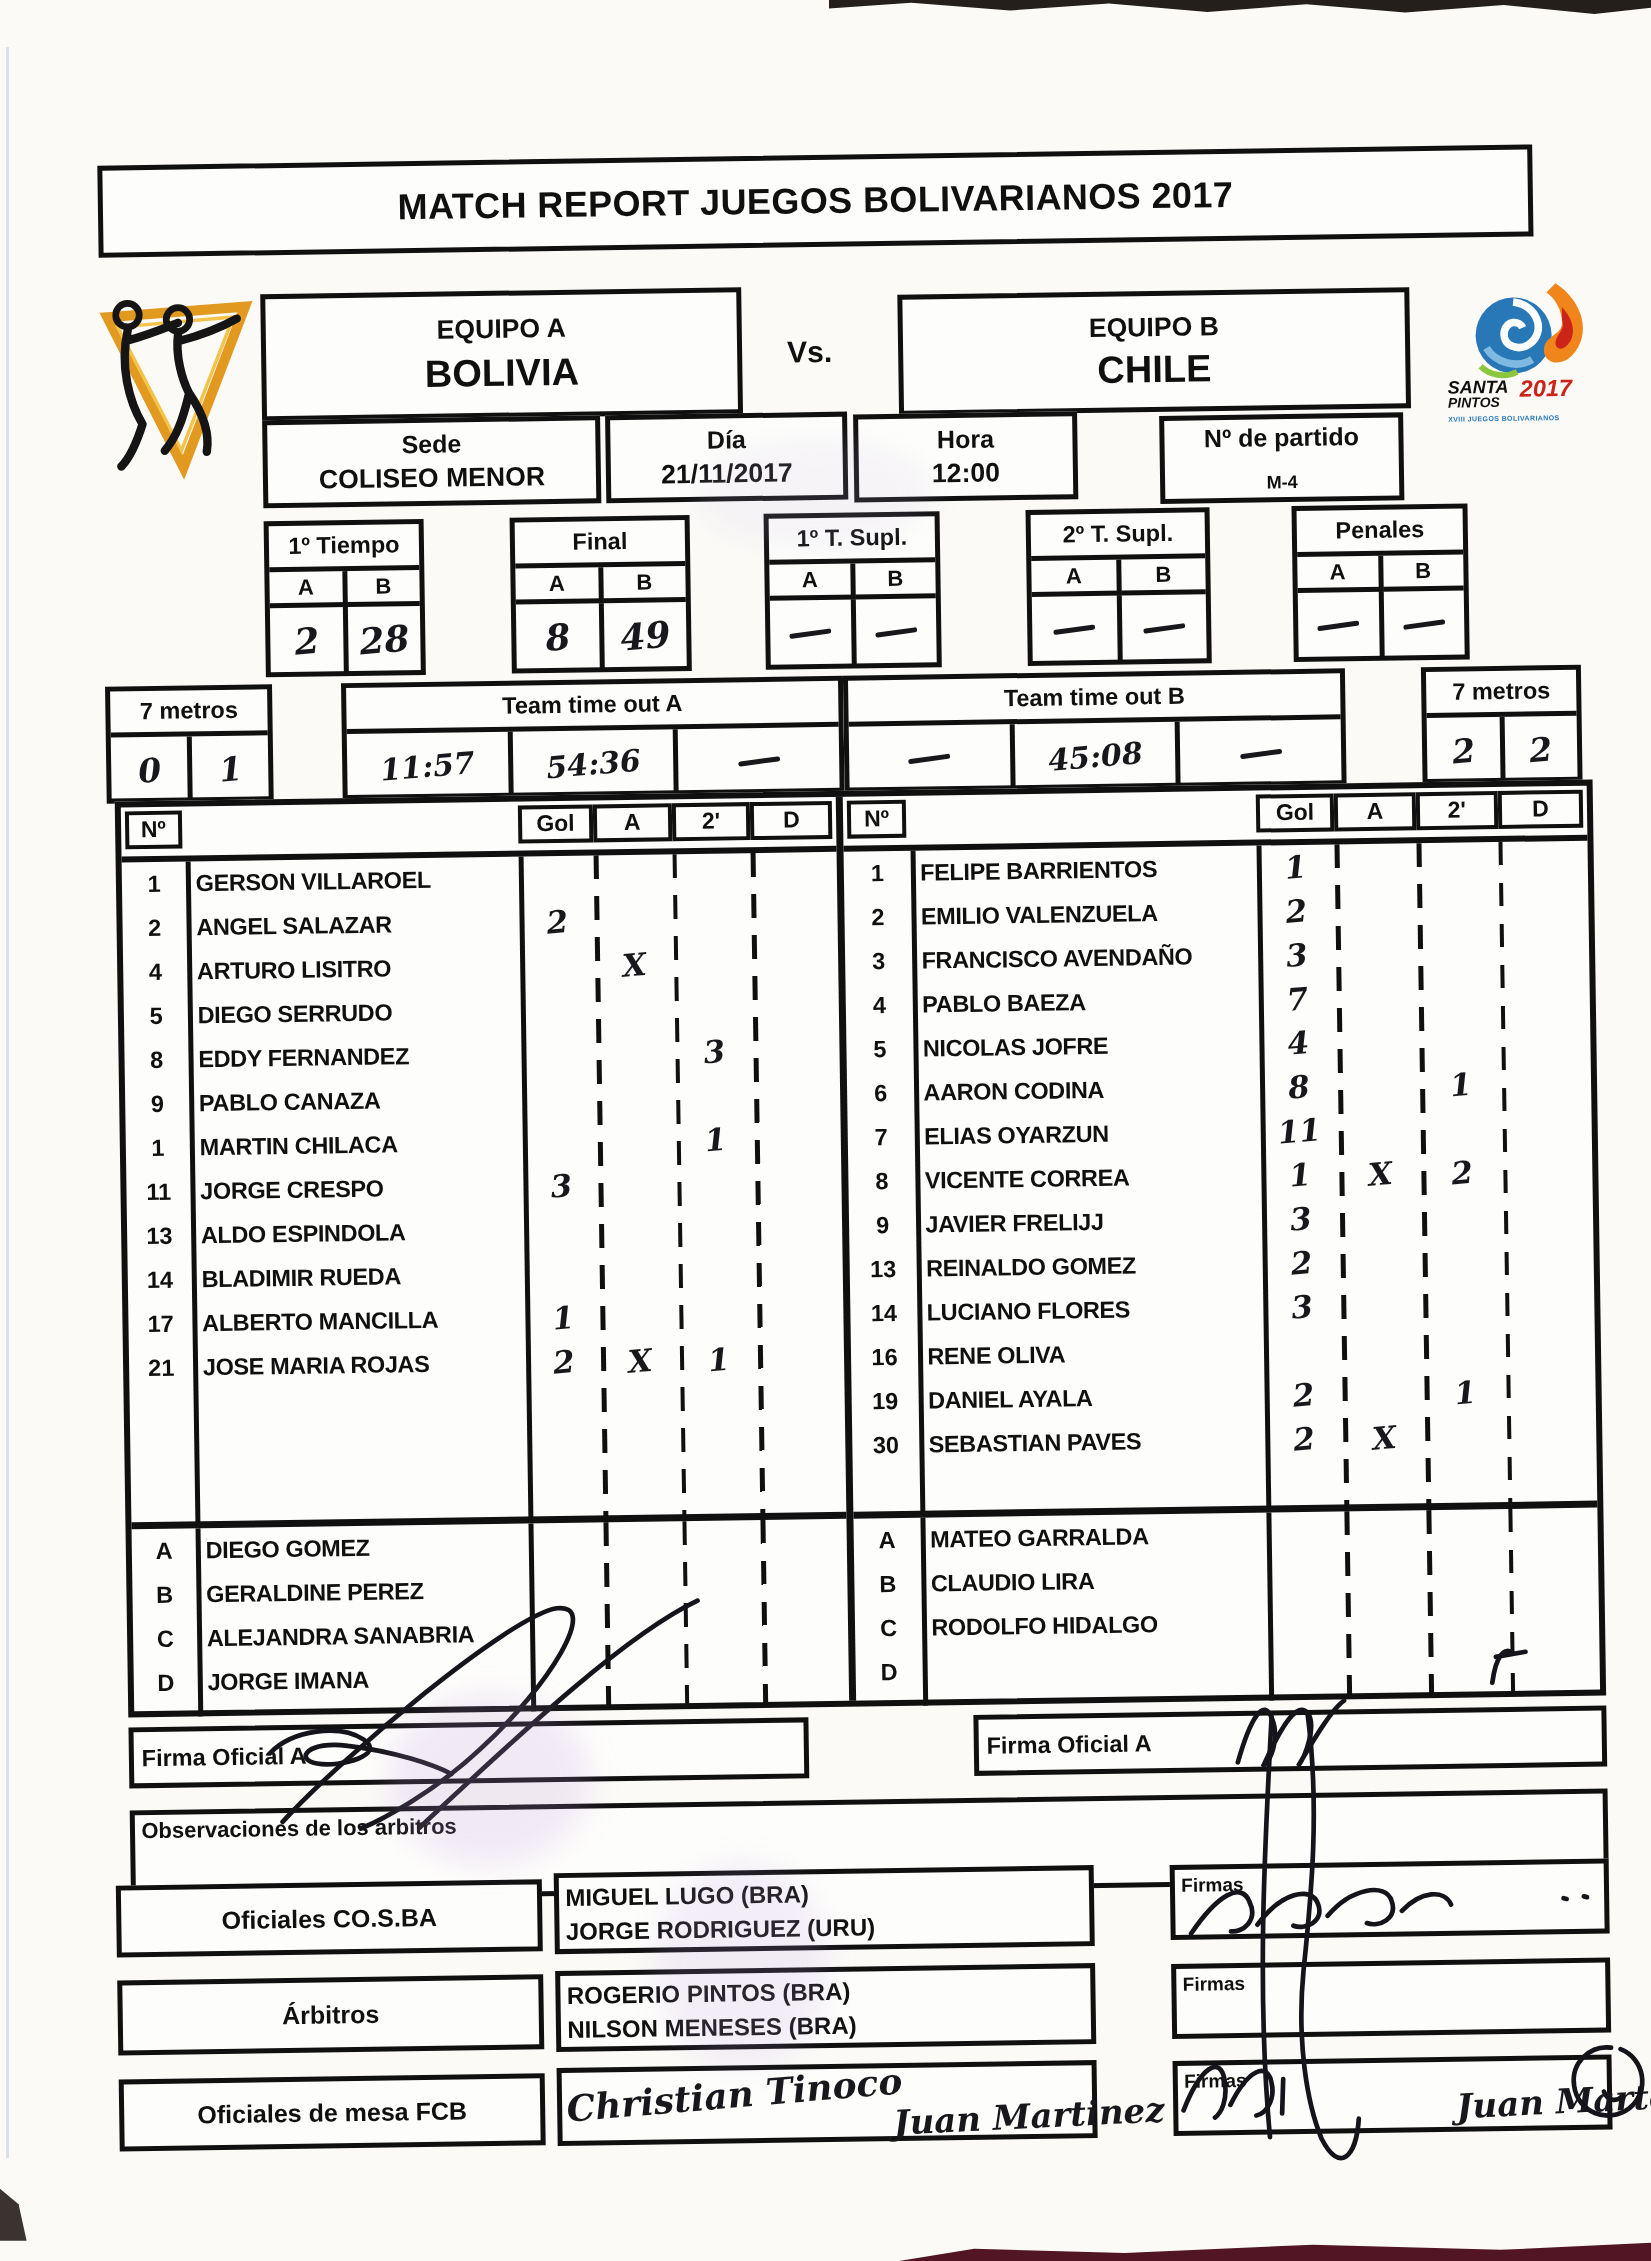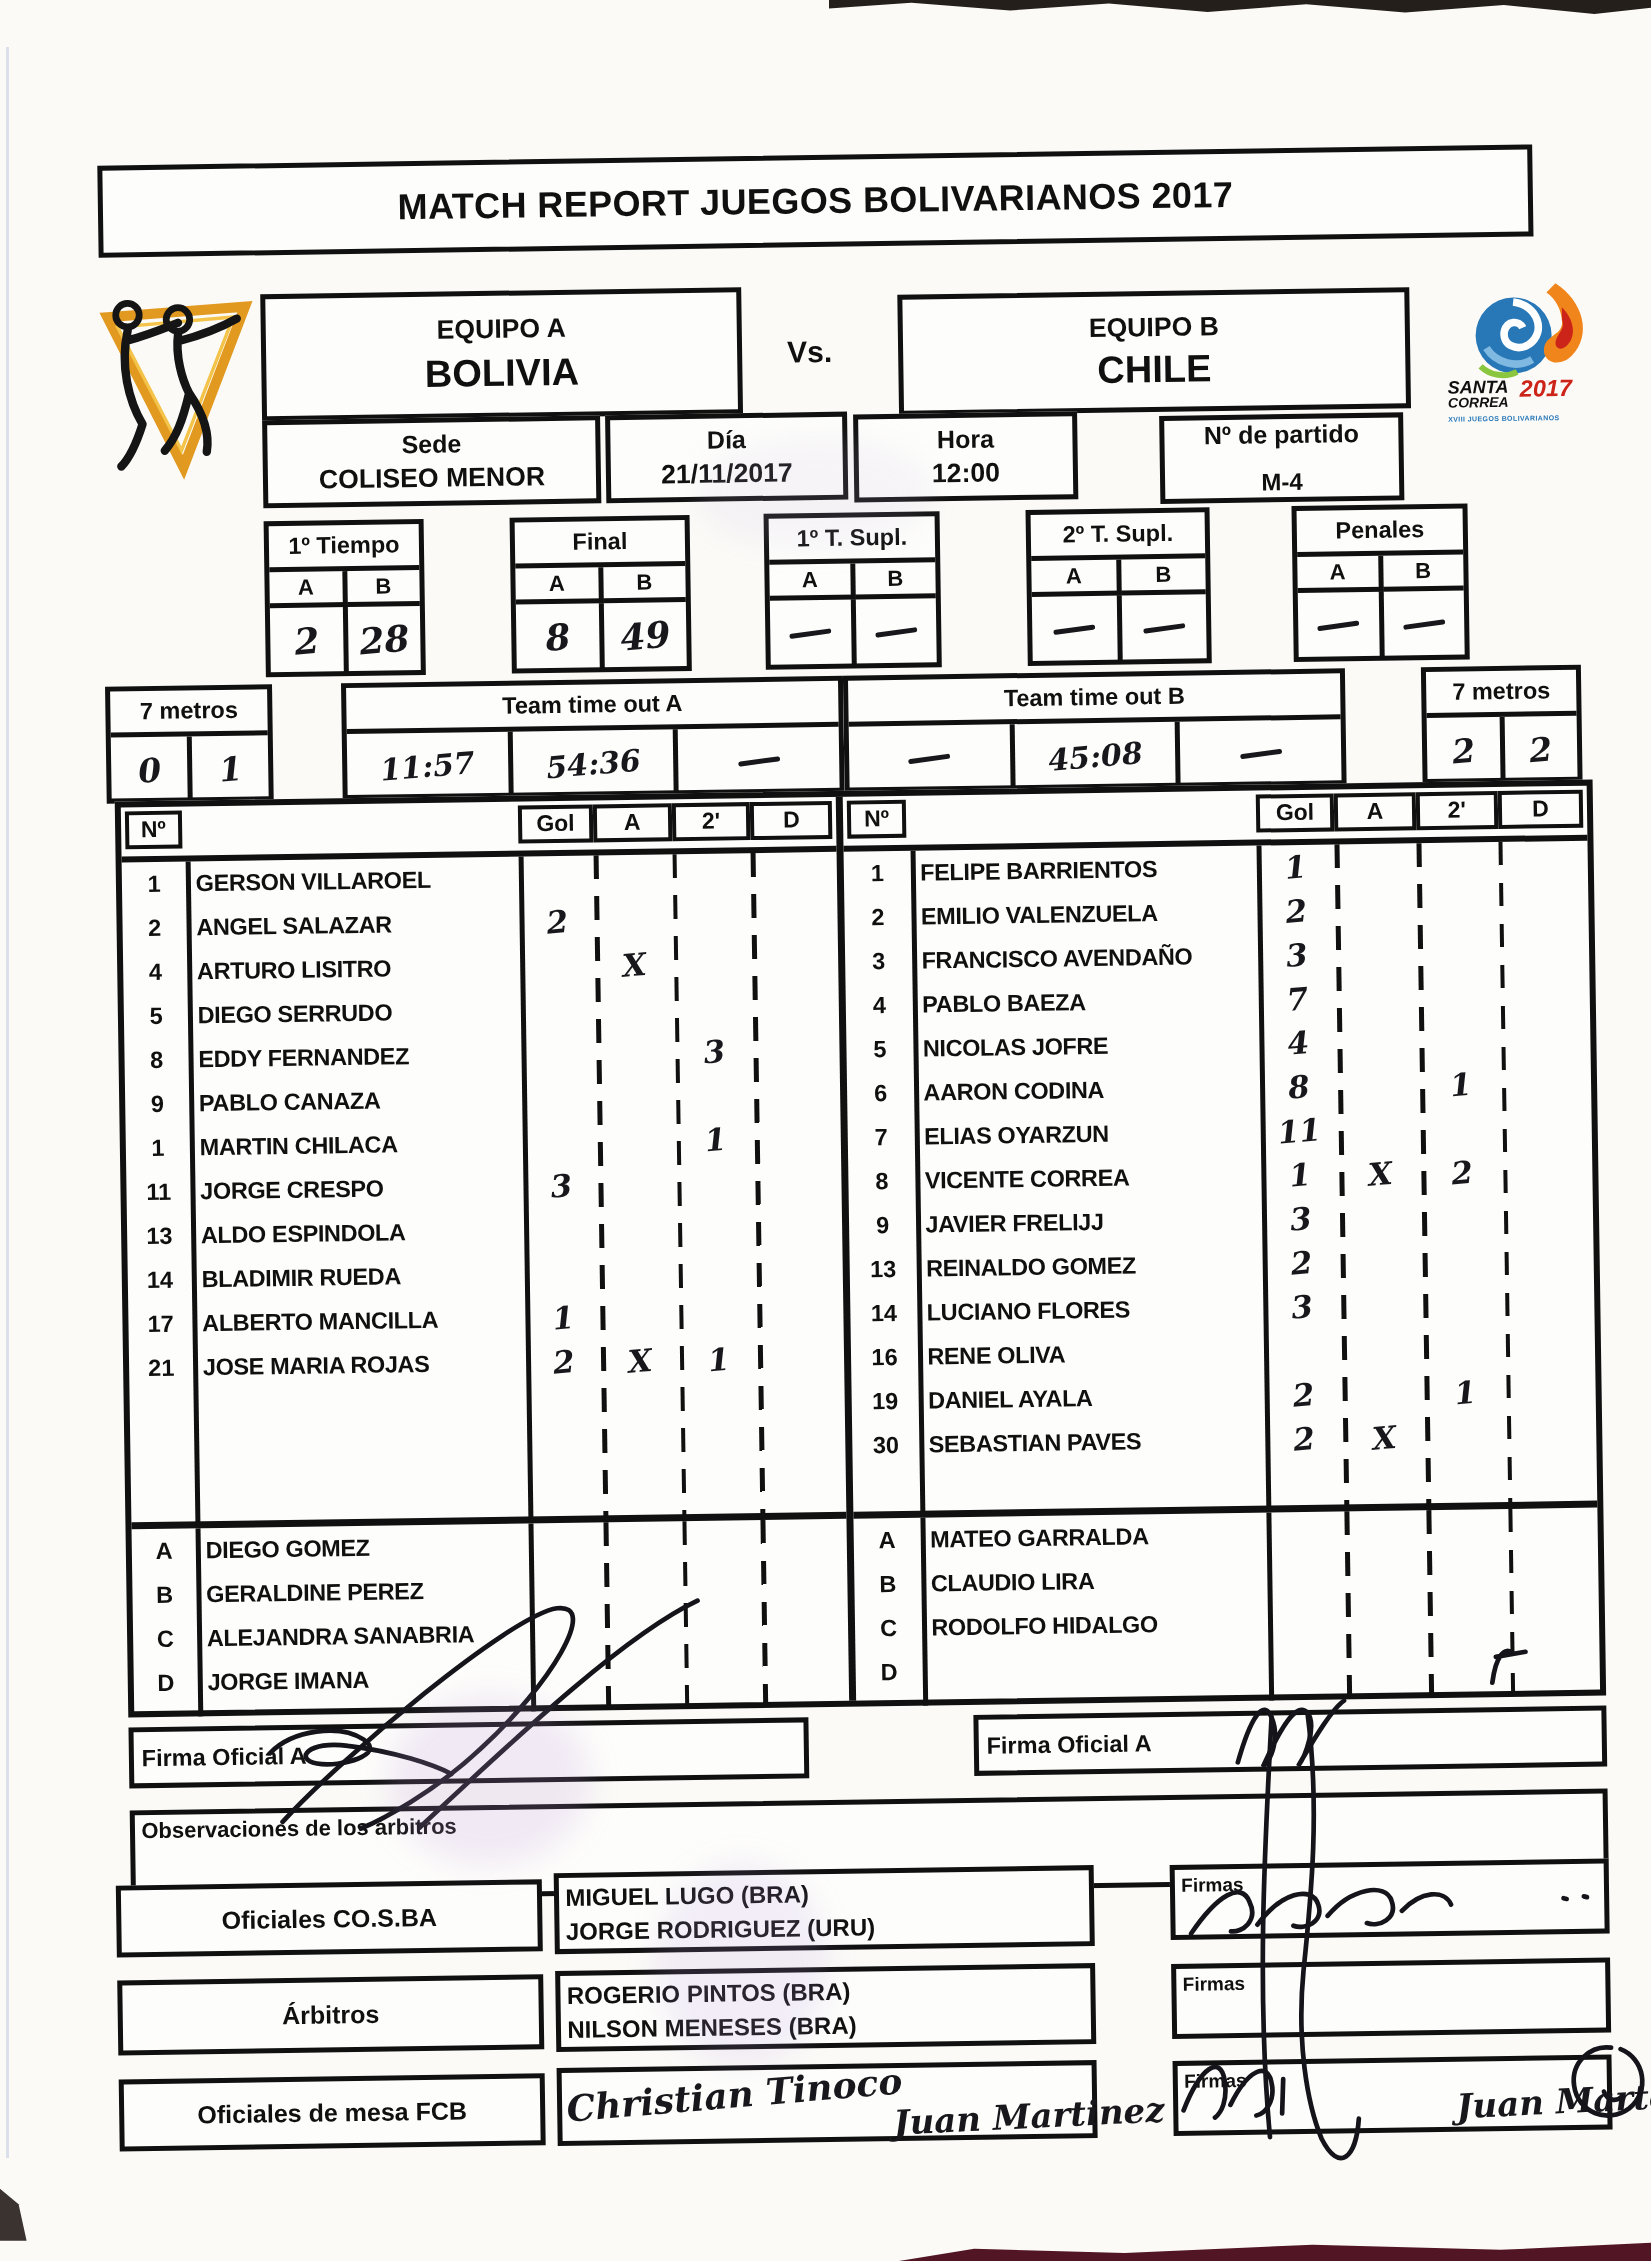--- a/index.html
+++ b/index.html
@@ -77,40 +77,40 @@
         <circle cx="42" cy="36" r="25" fill="#2878b8"></circle>
         <path d="M42 14 C58 16 64 34 52 42 C44 47 34 42 36 33 C38 26 46 26 48 31" fill="none" stroke="#ffffff" stroke-width="5"></path>
         <path d="M24 44 C30 54 44 58 54 52" fill="none" stroke="#7fb8e0" stroke-width="5"></path>
         <path d="M70 2 C88 14 94 36 80 50 C72 58 60 54 62 44 C64 36 74 36 74 28 C74 20 70 12 64 8 Z" fill="#f0851c"></path>
         <path d="M74 18 C82 26 84 38 76 44 C72 47 68 44 70 39 C72 34 76 32 74 26 Z" fill="#cc2418"></path>
         <path d="M20 56 C26 62 36 64 44 60" fill="none" stroke="#8bc63f" stroke-width="4"></path>
         <text x="4" y="72" font-size="15" font-weight="bold" font-style="italic" fill="#111" font-family="Liberation Sans, sans-serif"></text>
       </svg>
       <div style="position:absolute;left:0px;top:100px;line-height:13.3px;">
         <span class="b" style="font-size:18px;font-style:italic;">SANTA</span><span class="b" style="font-size:23.5px;font-style:italic;color:#cc2418;position:absolute;left:72px;top:1.6px;">2017</span><br>
-        <span class="b" style="font-size:14px;font-style:italic;">CORREA</span><br>
+        <span class="b" style="font-size:14px;font-style:italic;">PINTOS</span><br>
         <span class="b" style="font-size:7px;color:#2878b8;letter-spacing:0.4px;">XVIII JUEGOS BOLIVARIANOS</span>
       </div>
     </div>
 
     <div class="bx center col" style="left:270px;top:412px;width:338px;height:88px;gap:3.1px;">
       <span class="b" style="font-size:25px;">Sede</span>
       <span class="b" style="font-size:26.6px;">COLISEO MENOR</span>
     </div>
     <div class="bx center col" style="left:613px;top:412px;width:242px;height:88px;gap:3.1px;">
       <span class="b" style="font-size:25px;">Día</span>
       <span class="b" style="font-size:26.6px;">21/11/2017</span>
     </div>
     <div class="bx center col" style="left:861px;top:415px;width:224px;height:88px;gap:3.1px;">
       <span class="b" style="font-size:25px;">Hora</span>
       <span class="b" style="font-size:26.6px;">12:00</span>
     </div>
     <div class="bx center col" style="left:1167px;top:421px;width:244px;height:88px;gap:3.1px;">
       <span class="b" style="font-size:25px;">Nº de partido</span>
-      <span class="b" style="font-size:24px;margin-top:16px;">M-4</span>
+      <span class="b" style="font-size:18px;margin-top:16px;">M-4</span>
     </div>
 
     <div id="score-row">
         <div class="bx" style="left: 270px; top: 513px; width: 160px; height: 156px;">
           <div class="sb-label">1º Tiempo</div>
           <div class="cellrow" style="height: 36px;">
             <div class="abhead">A</div>
             <div class="abhead">B</div>
           </div>
           <div class="cellrow" style="height: 66px;">

